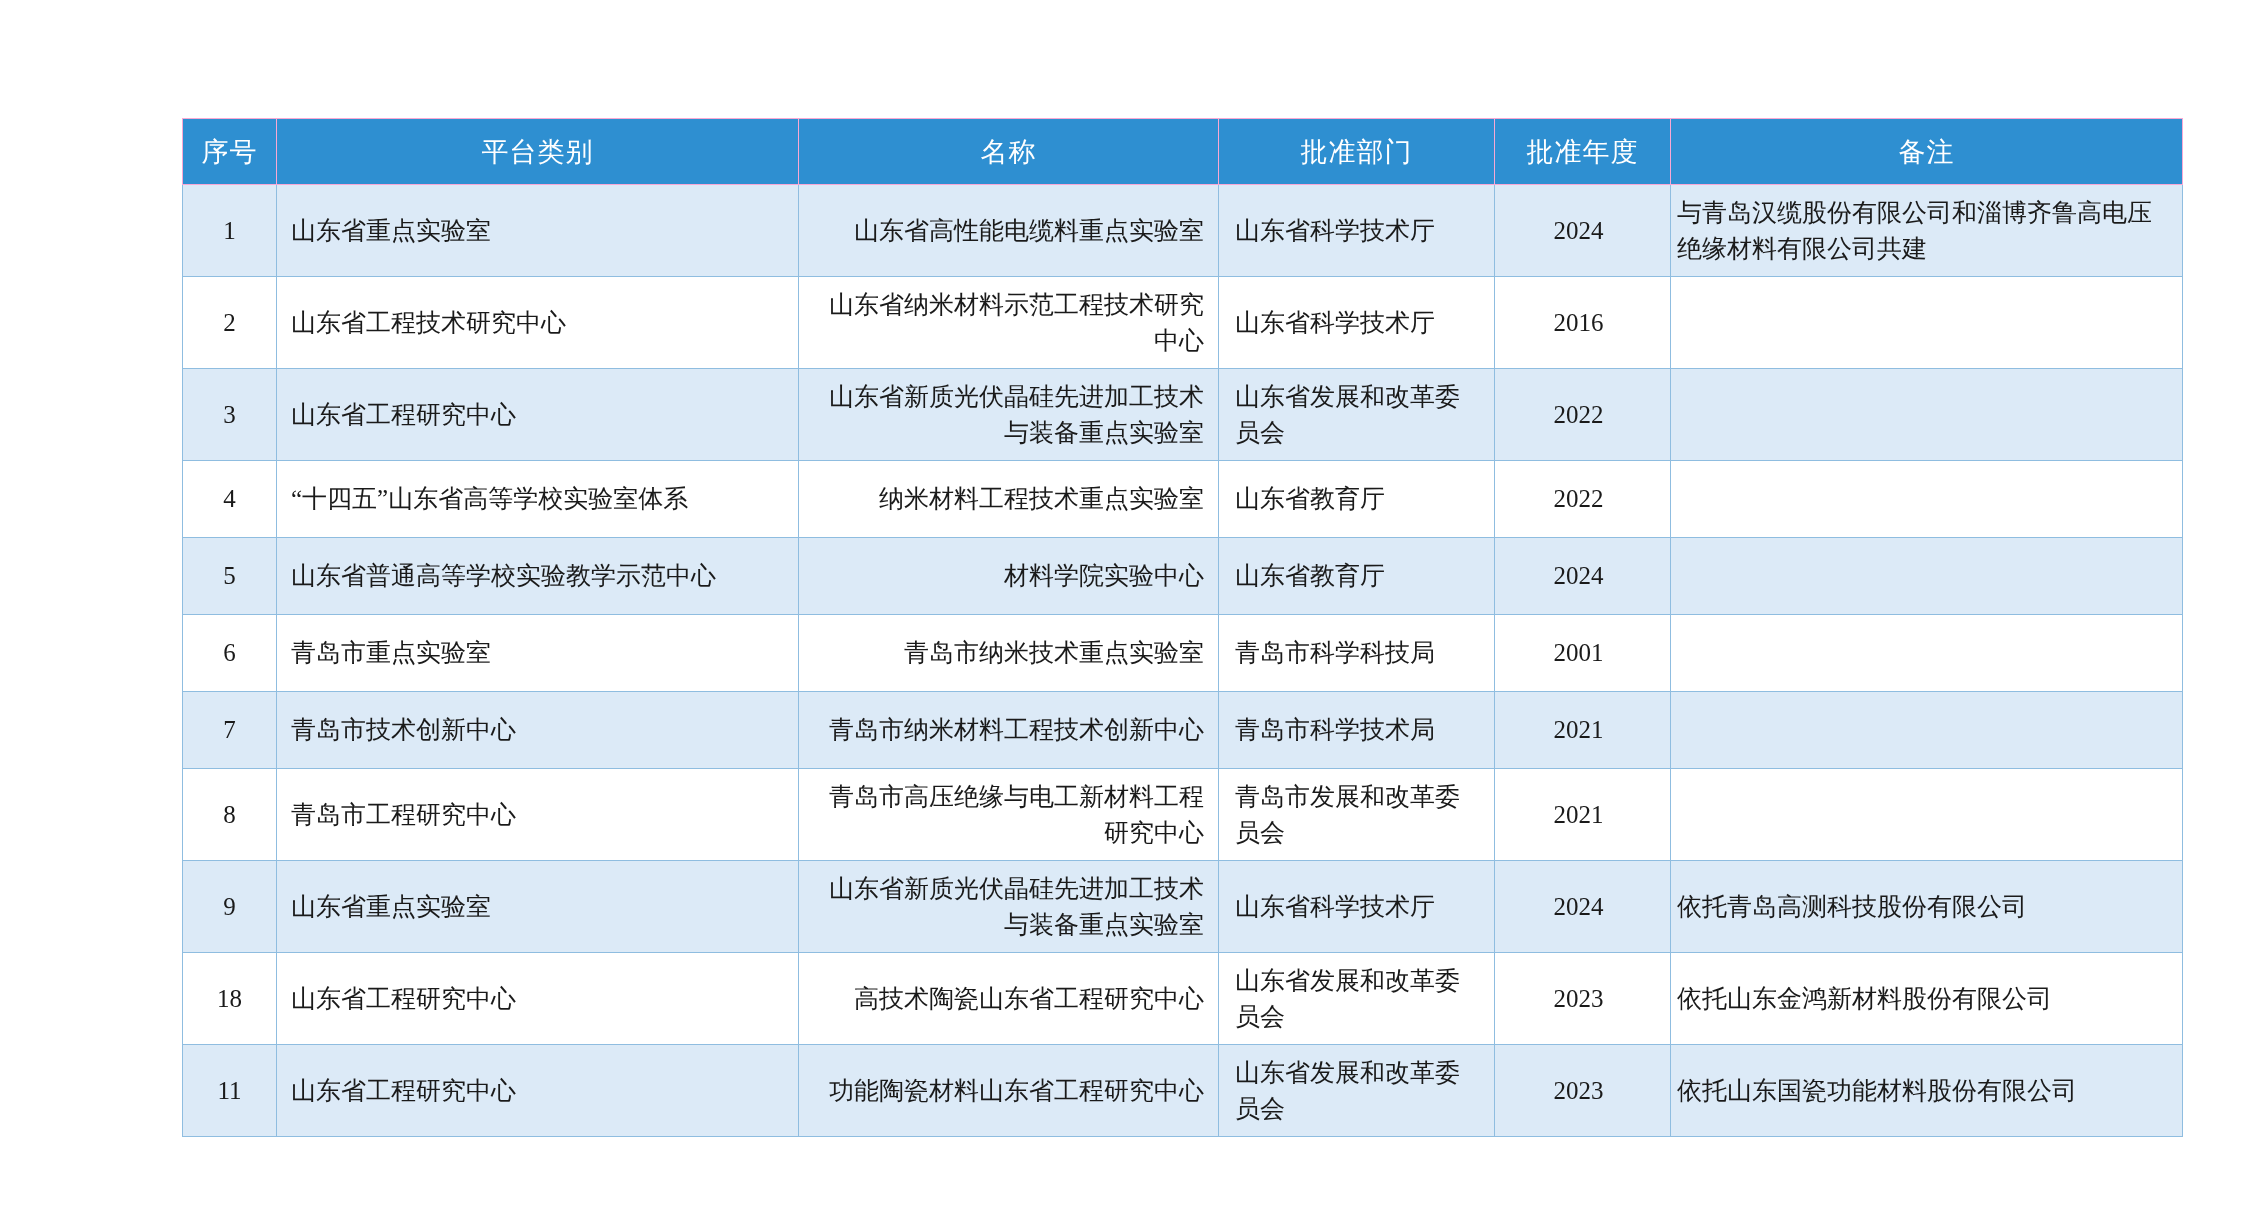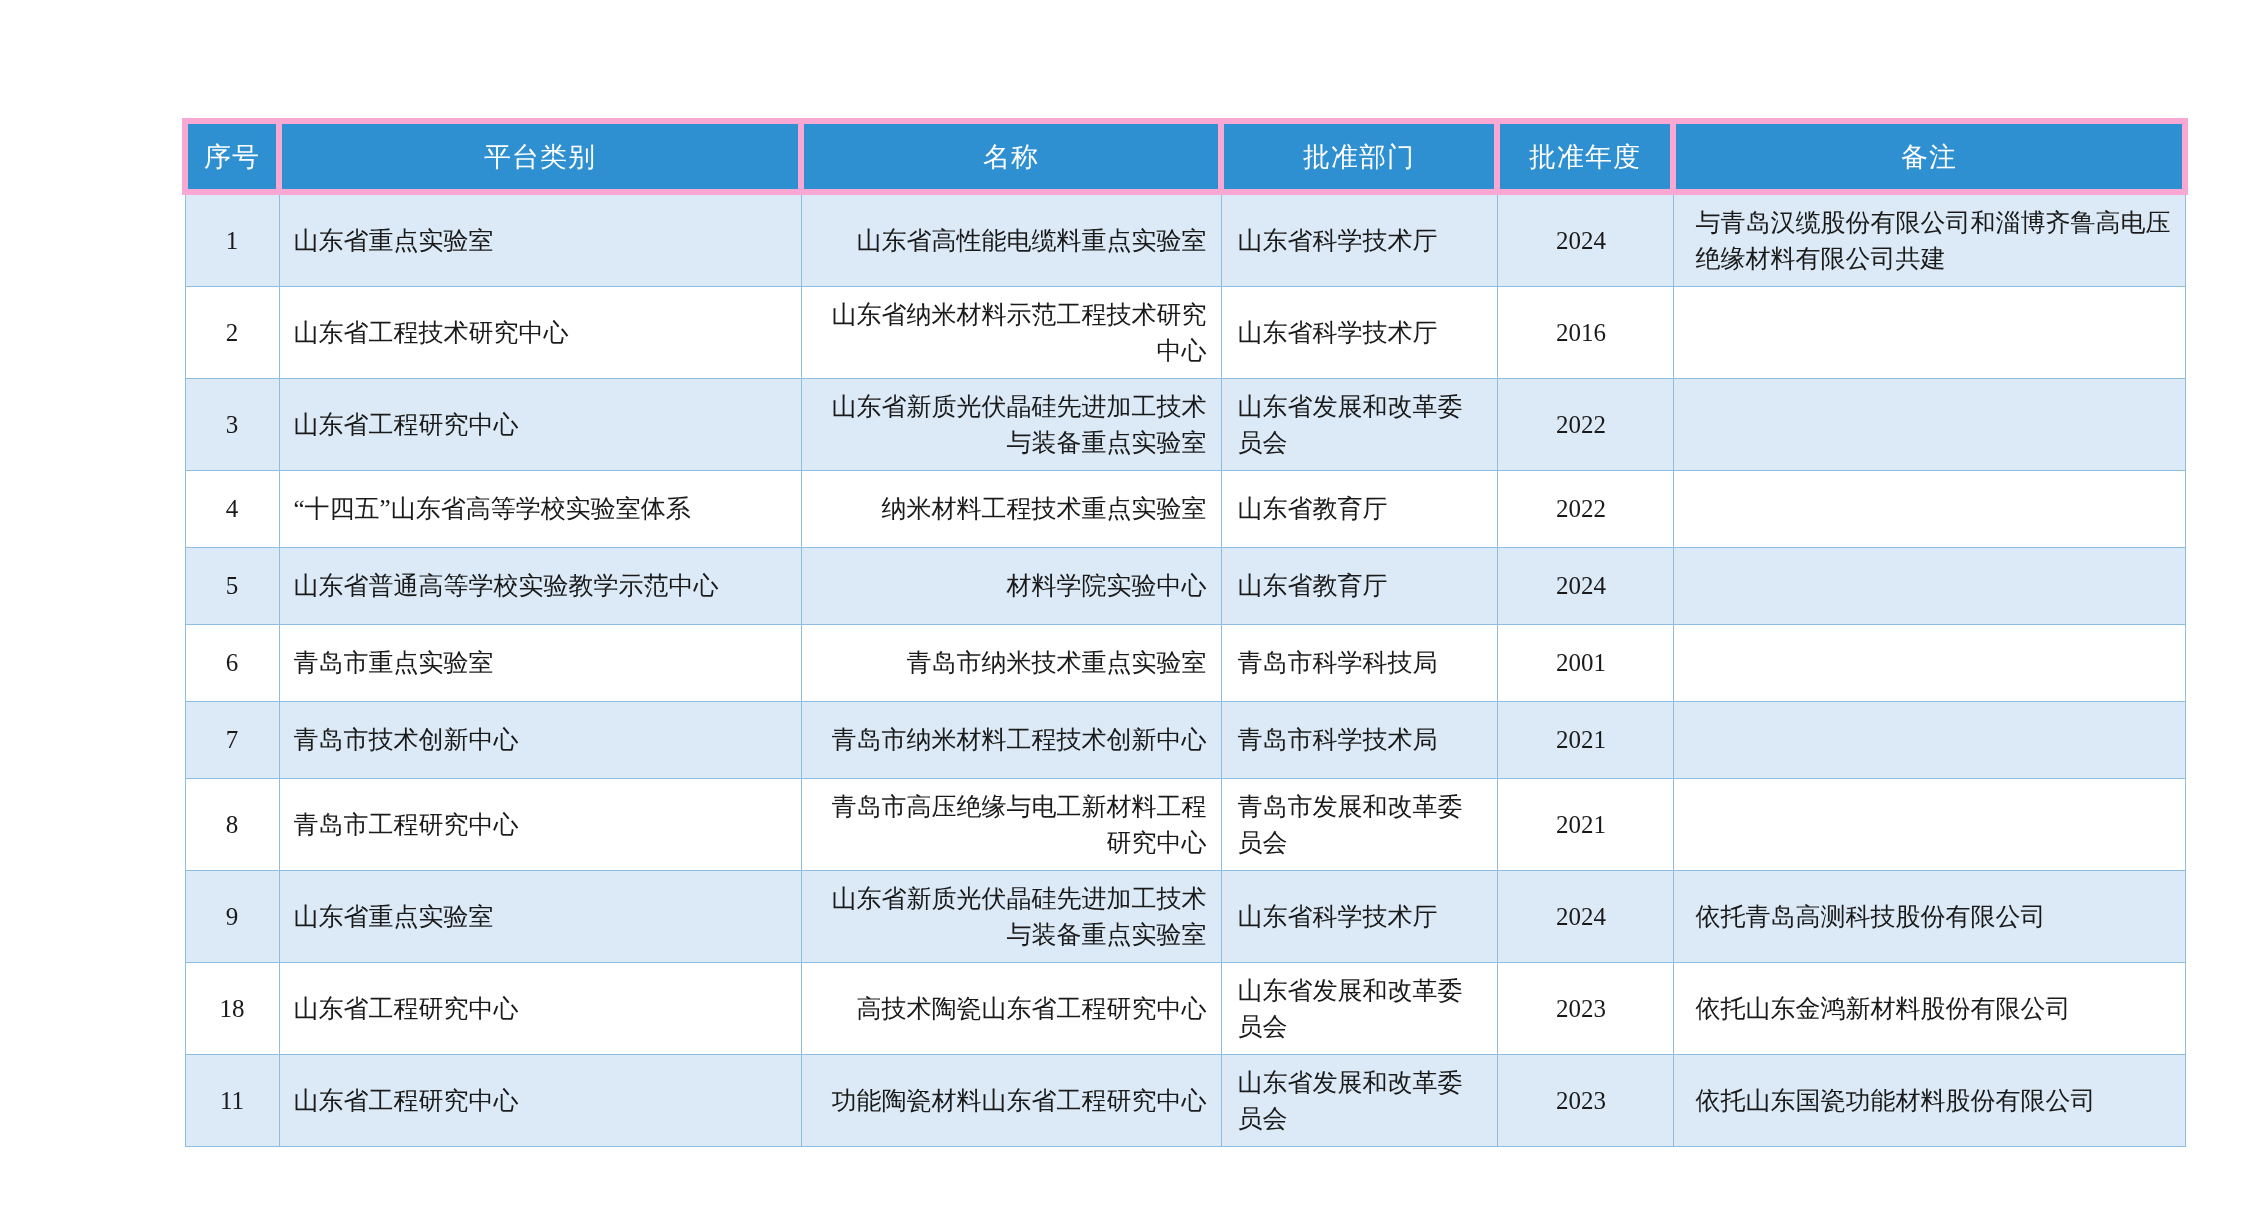--- a/index.html
+++ b/index.html
@@ -40,21 +40,21 @@
   col.c-year { width: 176px; }
   col.c-remark { width: 512px; }
 
   thead th {
     background: #2e8fd1;
     color: #ffffff;
     font-size: 27px;
     font-weight: normal;
     text-align: center;
     height: 63px;
-    border: 6px solid #f9a8d4;
+    border: 1px solid #f9a8d4;
     letter-spacing: 1px;
   }
   tbody td {
     border: 1px solid #8fbde0;
     font-size: 25px;
     color: #1a1a1a;
     padding: 10px 14px;
     vertical-align: middle;
     line-height: 1.42;
   }
@@ -76,21 +76,21 @@
     text-align: left;
     padding-left: 16px;
     margin-top: 28px;
   }
   td.year {
     text-align: center;
     padding-left: 6px;
   }
   td.remark {
     text-align: left;
-    padding-left: 22px;
+    padding-left: 6px;
   }
   
   tbody tr { height: 77px; }
 </style>
 </head>
 <body>
 
 <div class="page">
   <div class="table-wrap">
     <table class="platform-table">

